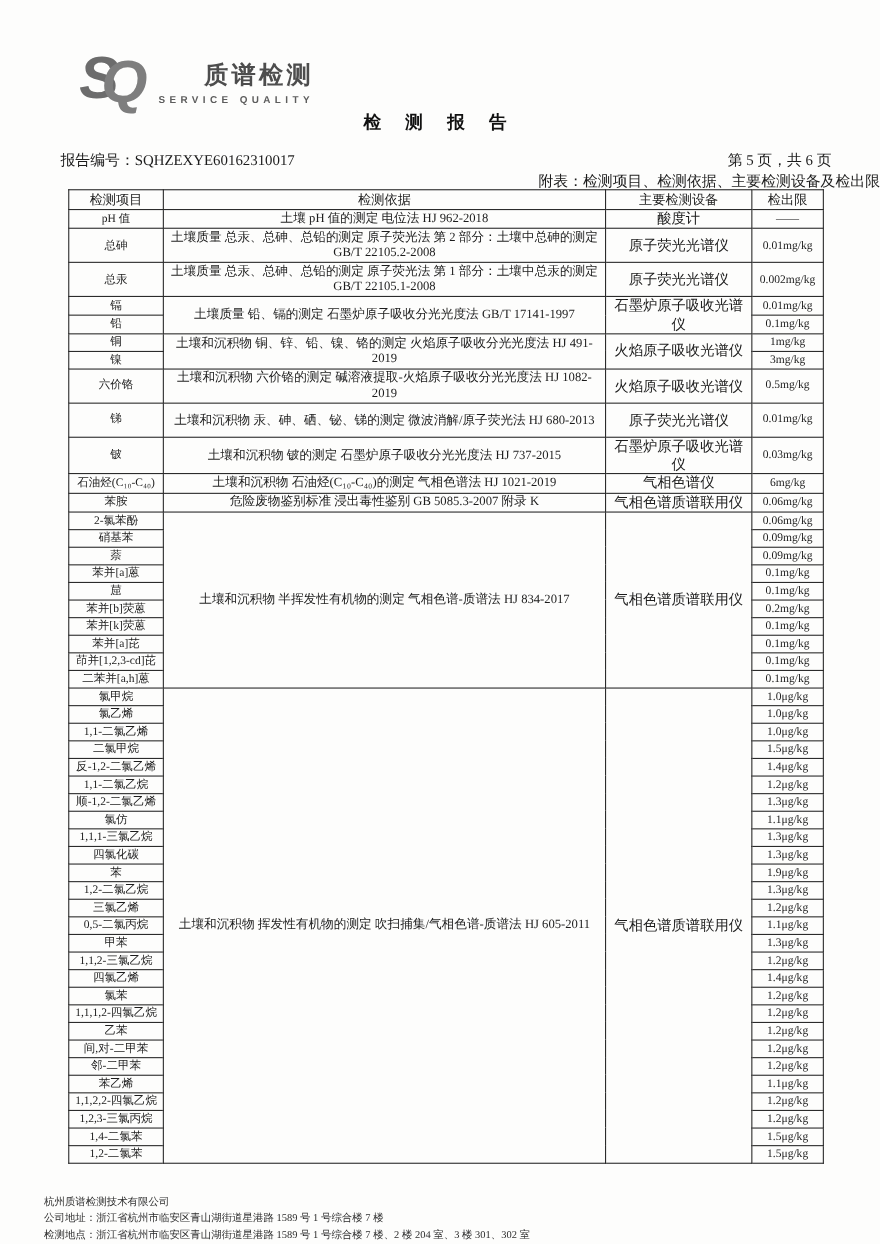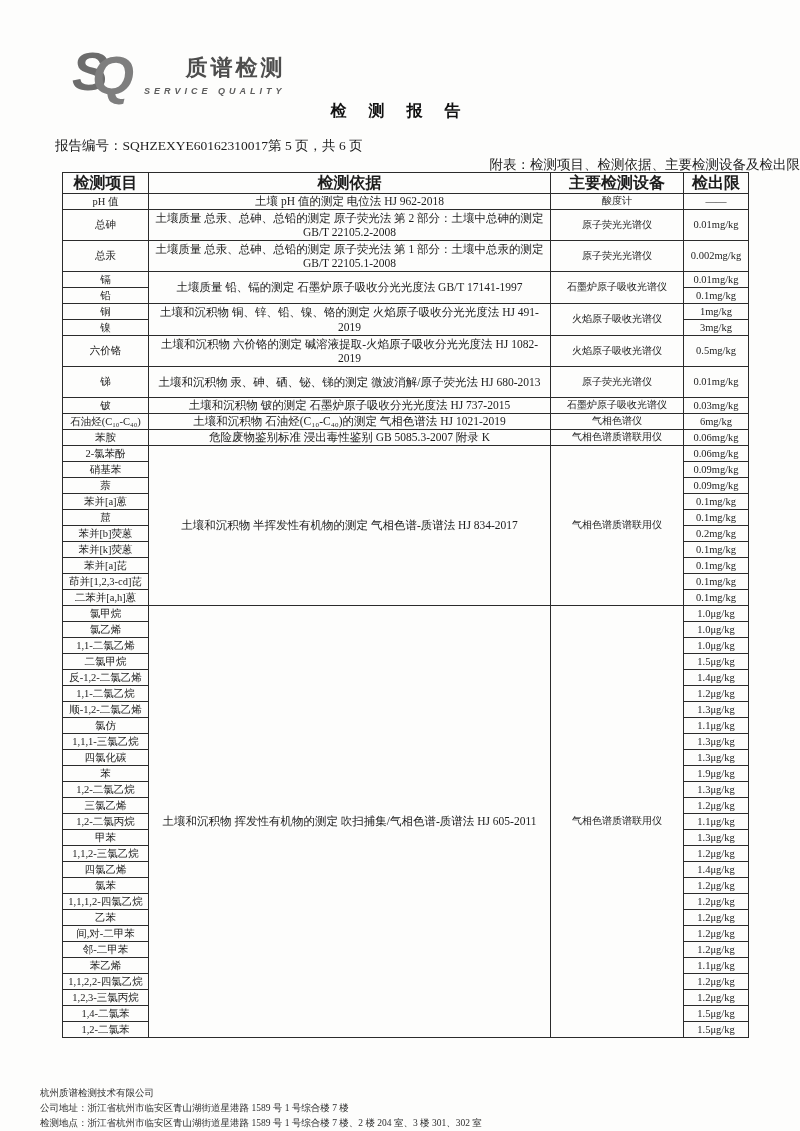--- a/index.html
+++ b/index.html
@@ -7,37 +7,37 @@
   .page {
     position:relative; width:800px; height:1131px; margin:0 auto;
     background:#fdfdfc; overflow:hidden; color:#1c1c1c;
     font-family:"Liberation Serif", serif;
   }
   .logo { position:absolute; top:46px; left:72px; display:flex; align-items:center; gap:10px; }
   .logo-mark { position:relative; width:62px; height:56px; }
   .logo-mark .s { position:absolute; left:0; top:-6px; font:italic bold 54px "Liberation Sans", sans-serif; color:#6c6c6c; }
   .logo-mark .q { position:absolute; left:20px; top:-2px; font:italic bold 54px "Liberation Sans", sans-serif; color:#7e7e7e; }
   .logo-text-cn { font-family:"Liberation Sans", sans-serif; font-weight:bold; font-size:22px; color:#4d4d4d; letter-spacing:3px;text-align:right; }
-  .logo-text-en { font-family:"Liberation Sans", sans-serif; font-weight:bold; font-size:9px; color:#5d5d5d; letter-spacing:4px; margin-top:3px;font-style:italic; }
+  .logo-text-en { font-family:"Liberation Sans", sans-serif; font-weight:bold; font-size:9px; color:#5d5d5d; letter-spacing:4px; margin-top:3px; }
   .title { position:absolute; top:101px; left:0; width:100%; text-align:center;
            font-size:16px; font-weight:bold; letter-spacing:9px; color:#111; }
   .meta { position:absolute; top:137px; left:55px; right:44px; display:flex;
-          justify-content:flex-start; font-size:13.5px; }
+          justify-content:space-between; font-size:13.5px; }
   .subtitle { position:absolute; top:156px; left:0; width:100%; text-align:right; font-size:13.5px; }
   table.report { position:absolute; top:172px; left:62px; width:686px;
                  border-collapse:collapse; table-layout:fixed;
                  font-size:11.5px; text-align:center; }
   table.report th, table.report td { border:1px solid #2b2b2b; padding:0 2px; vertical-align:middle; line-height:1.25; }
   table.report { border:1.5px solid #222; }
-  table.report th { height:18px; font-weight:bold; font-size:16px; }
+  table.report th { height:18px; font-weight:normal; font-size:12px; }
   table.report td { height:16px; }
   tr.tall td { height:31px; }
   td.col-item { font-size:10.5px; white-space:nowrap; overflow:hidden;margin-left:11px; }
   td.col-method { font-size:11.5px; }
-  td.col-equip { font-size:10px; }
+  td.col-equip { font-size:13px; }
   td.col-limit { font-size:10.5px; white-space:nowrap; }
   .footer { position:absolute; top:1086px; left:40px; right:30px;
             font-size:9.5px; line-height:1.58; color:#2e2e2e; }
 </style>
 </head>
 <body>
 
 <div class="page">
 
   <div class="logo">
@@ -236,21 +236,21 @@
         </tr>
         <tr>
           <td class="col-item">1,2-二氯乙烷</td>
           <td class="col-limit">1.3μg/kg</td>
         </tr>
         <tr>
           <td class="col-item">三氯乙烯</td>
           <td class="col-limit">1.2μg/kg</td>
         </tr>
         <tr>
-          <td class="col-item">1,2-二氯丙烷</td>
+          <td class="col-item">0,5-二氯丙烷</td>
           <td class="col-limit">1.1μg/kg</td>
         </tr>
         <tr>
           <td class="col-item">甲苯</td>
           <td class="col-limit">1.3μg/kg</td>
         </tr>
         <tr>
           <td class="col-item">1,1,2-三氯乙烷</td>
           <td class="col-limit">1.2μg/kg</td>
         </tr>

